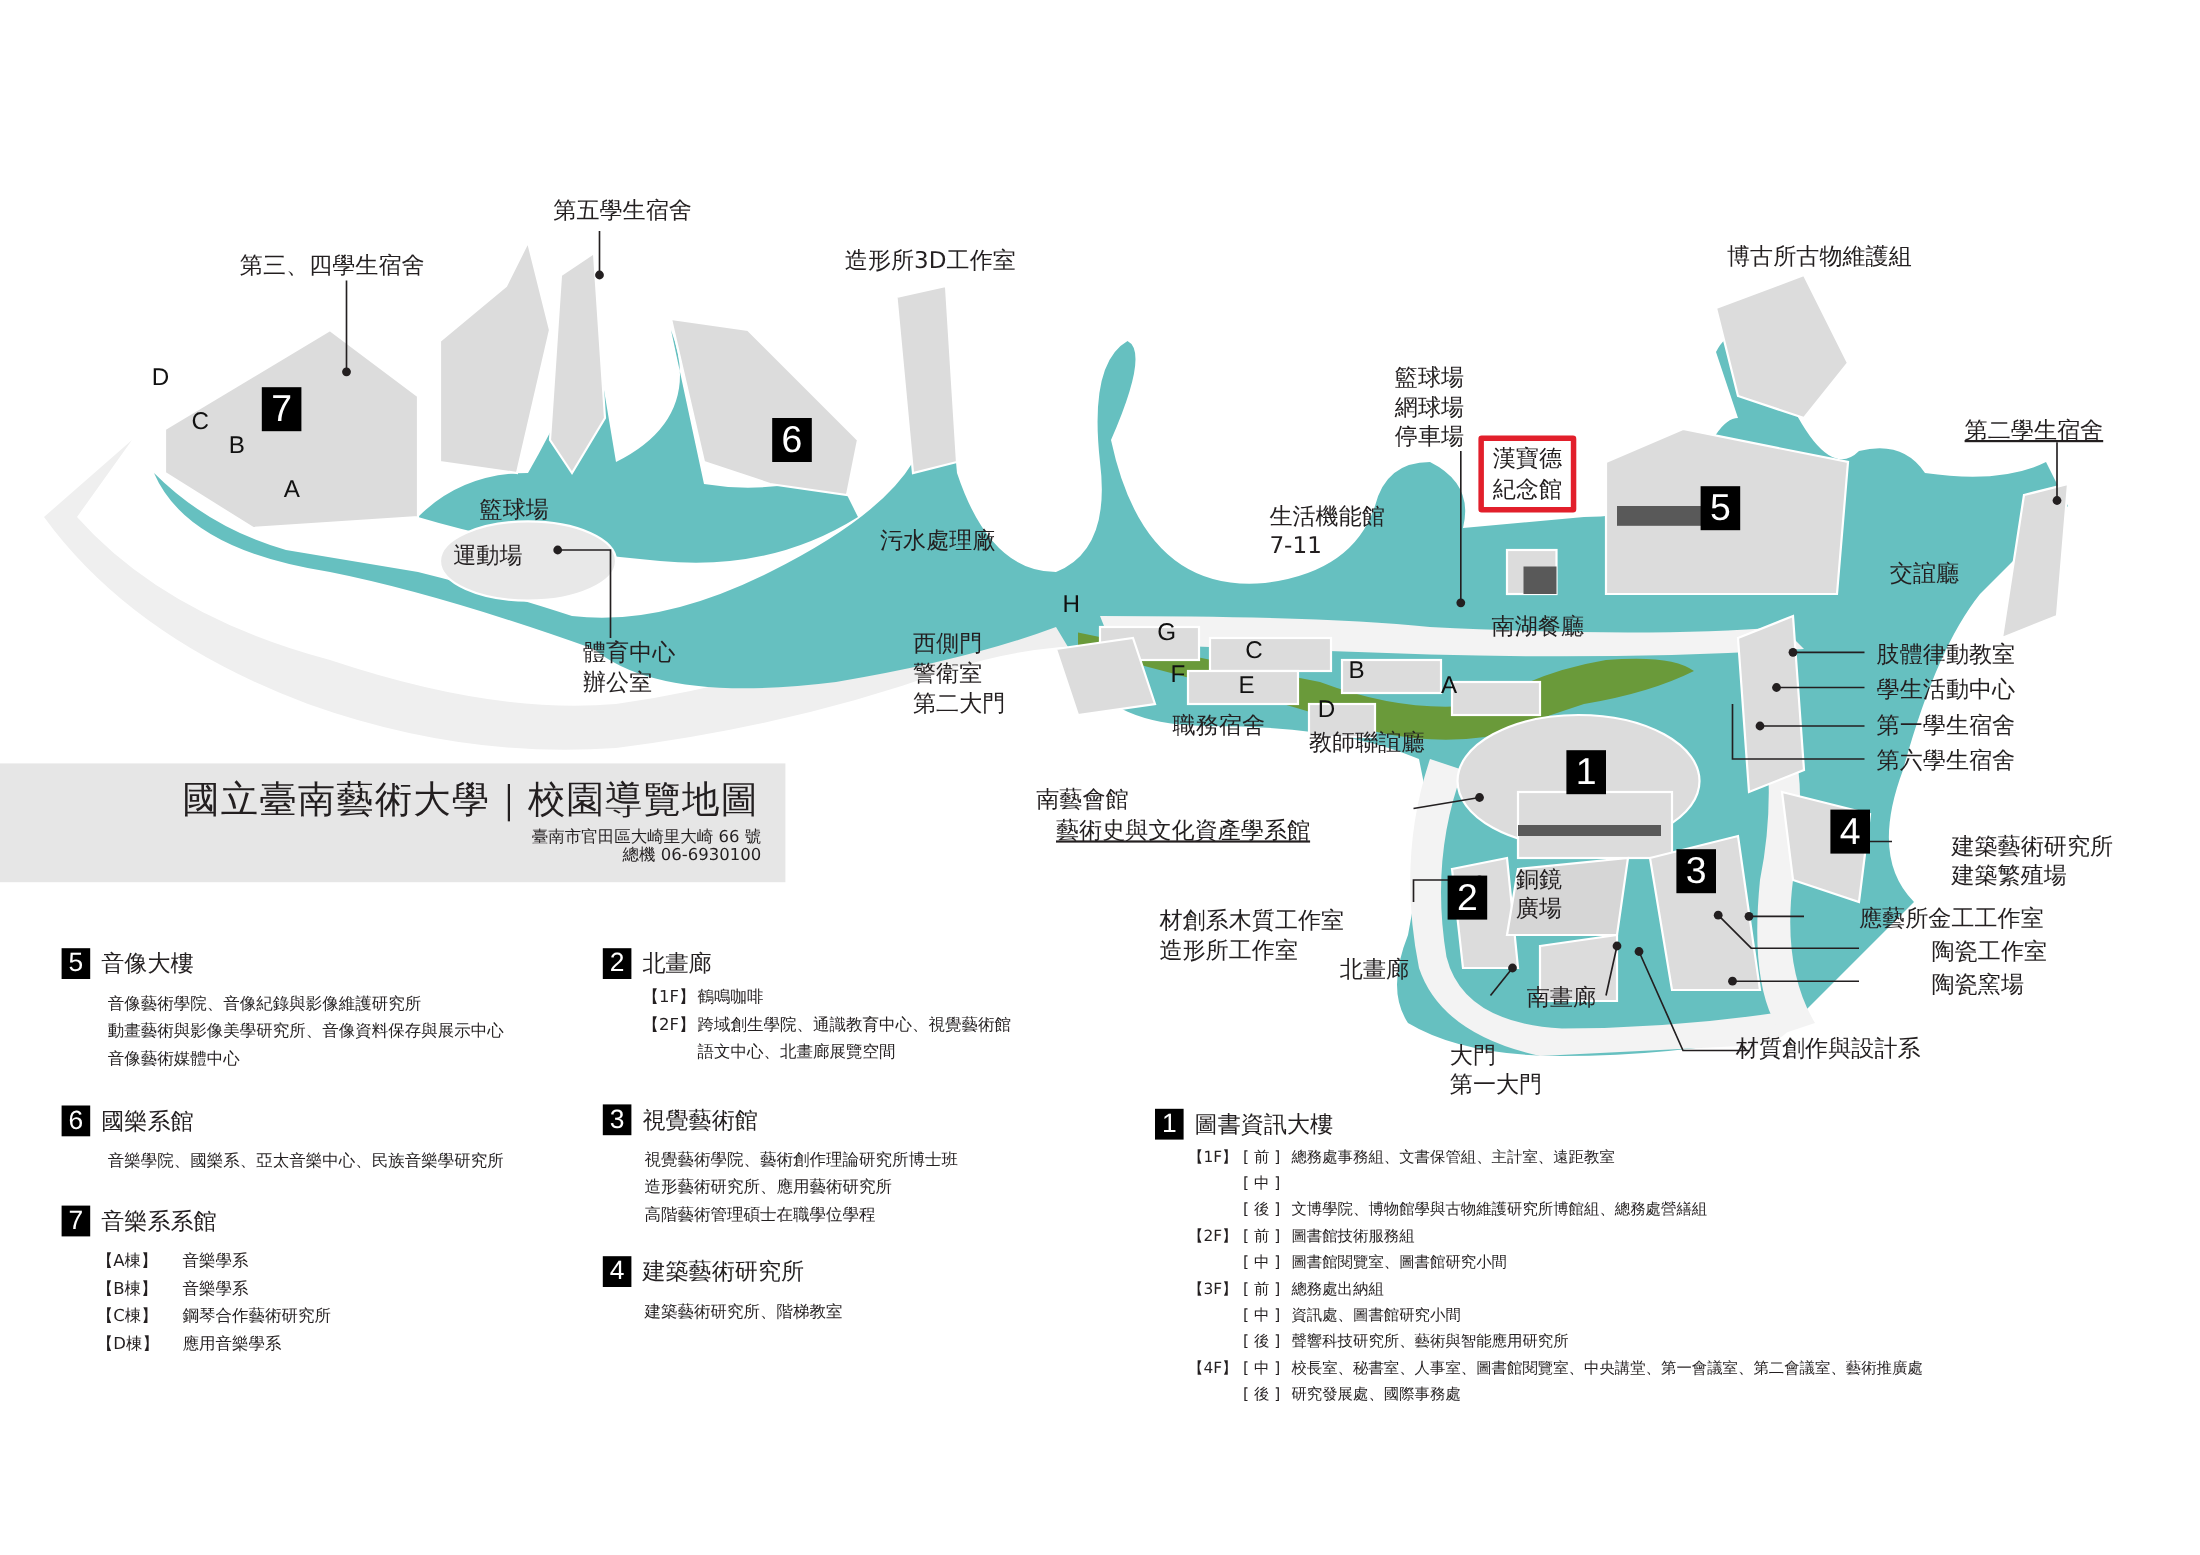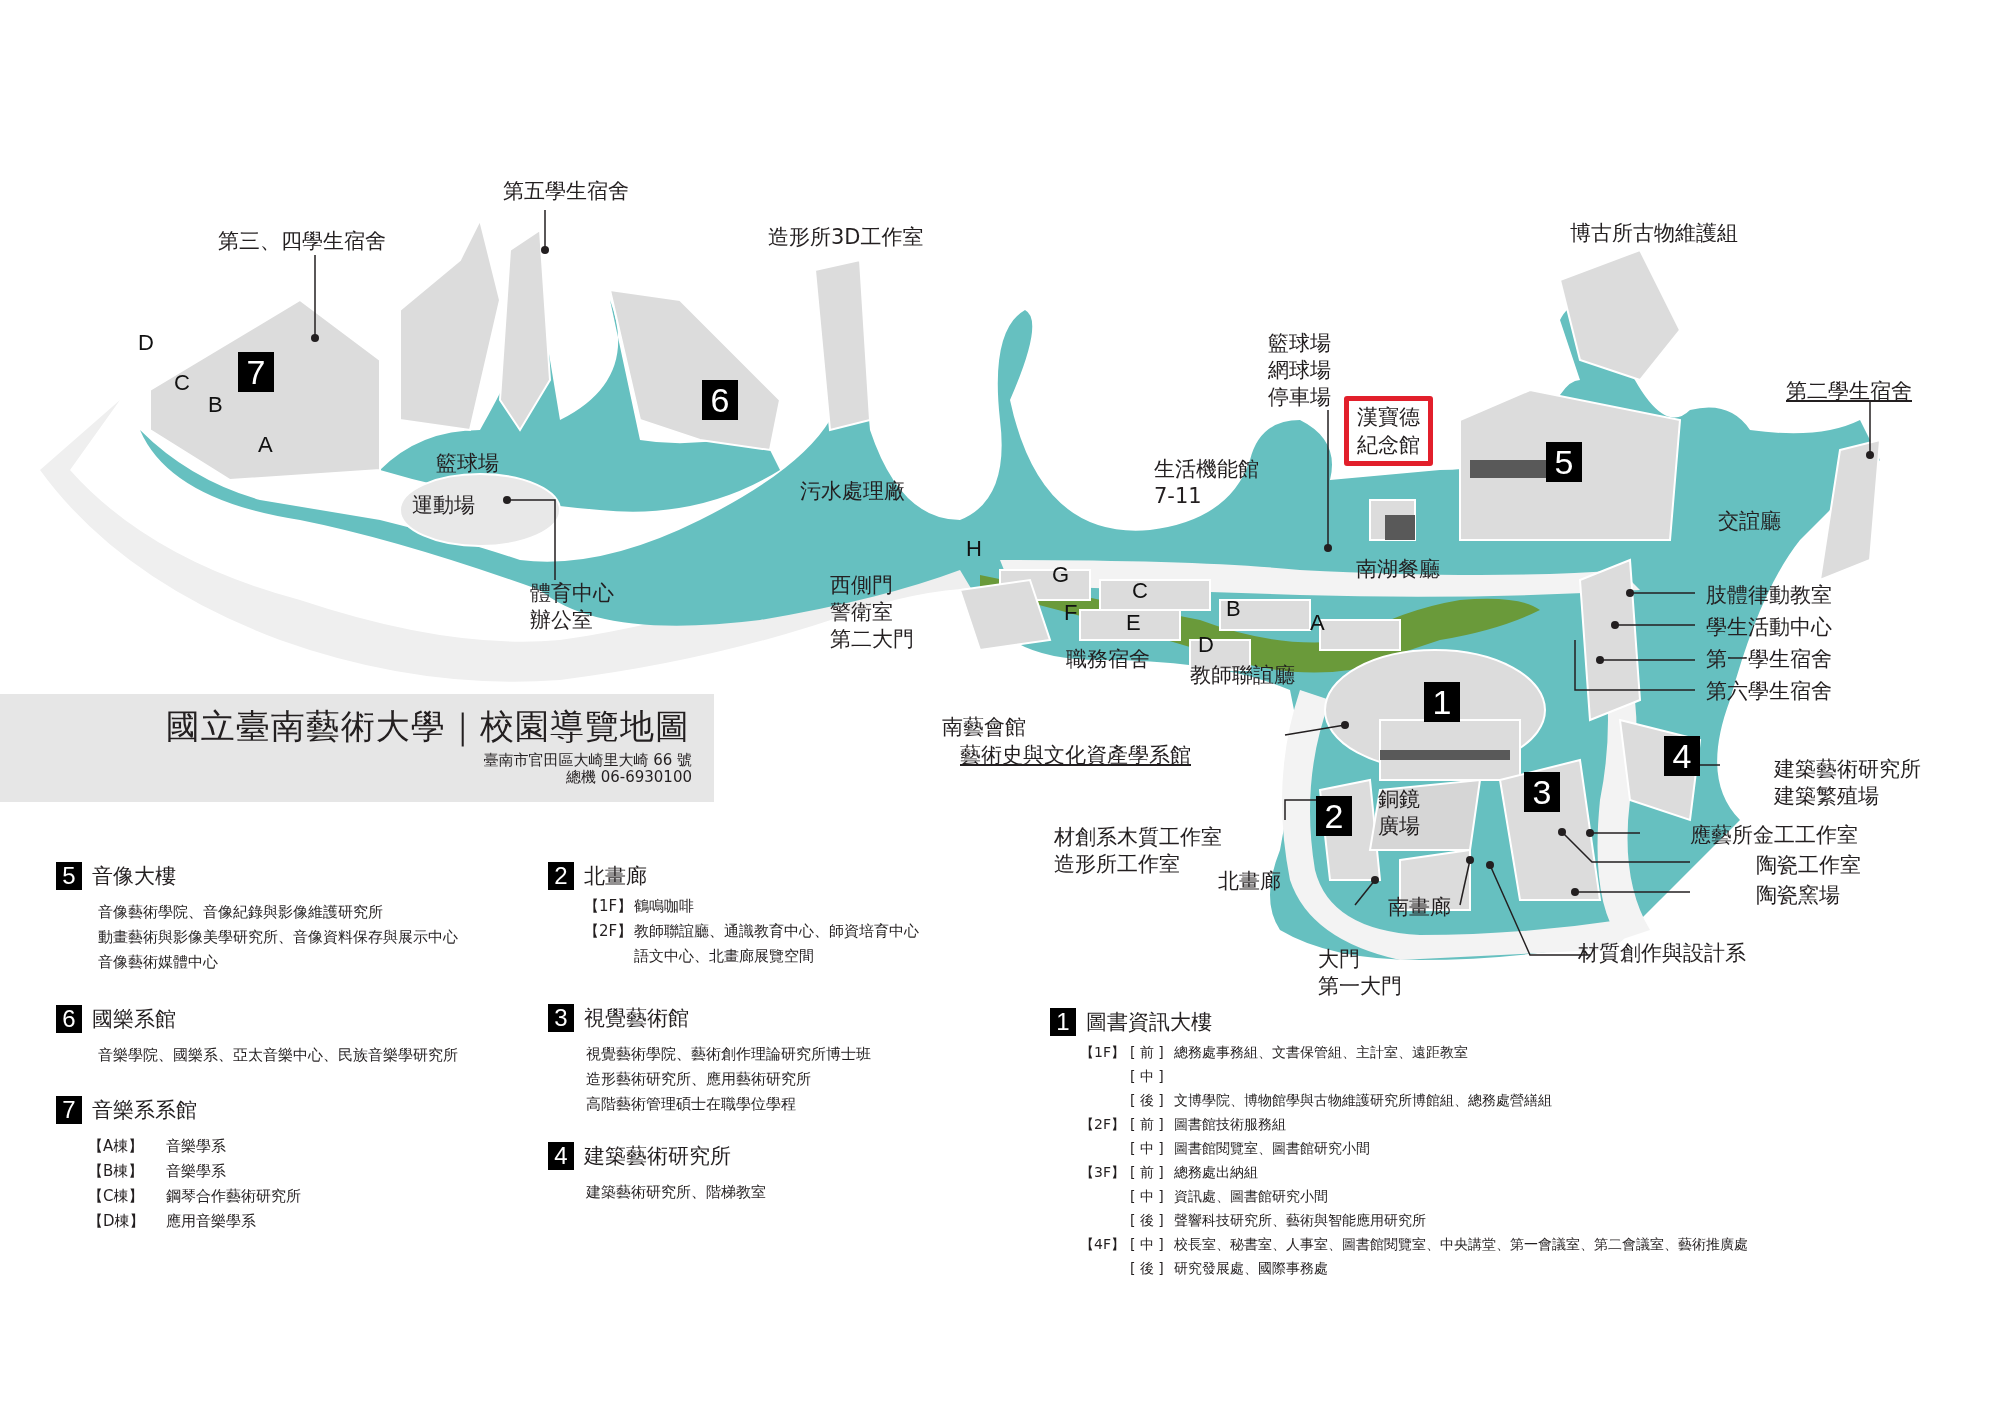--- a/index.html
+++ b/index.html
@@ -255,21 +255,21 @@
       <span class="lg-num">2</span>
       <span>北畫廊</span>
     </div>
   <div class="lg-lines" style="margin-left:36px;margin-top:4px;">
     <div class="lg-row">
         <span class="lg-floor">【1F】</span>
         <span>鶴鳴咖啡</span>
       </div>
     <div class="lg-row">
         <span class="lg-floor">【2F】</span>
-        <span>教師聯誼廳、通識教育中心、師資培育中心</span>
+        <span>跨域創生學院、通識教育中心、視覺藝術館</span>
       </div>
     <div class="lg-row">
         <span class="lg-floor"></span>
         <span>語文中心、北畫廊展覽空間</span>
       </div>
   </div>
 </div>
 
 <div class="legend" style="left:548px;top:1004px;">
   <div class="lg-head">

